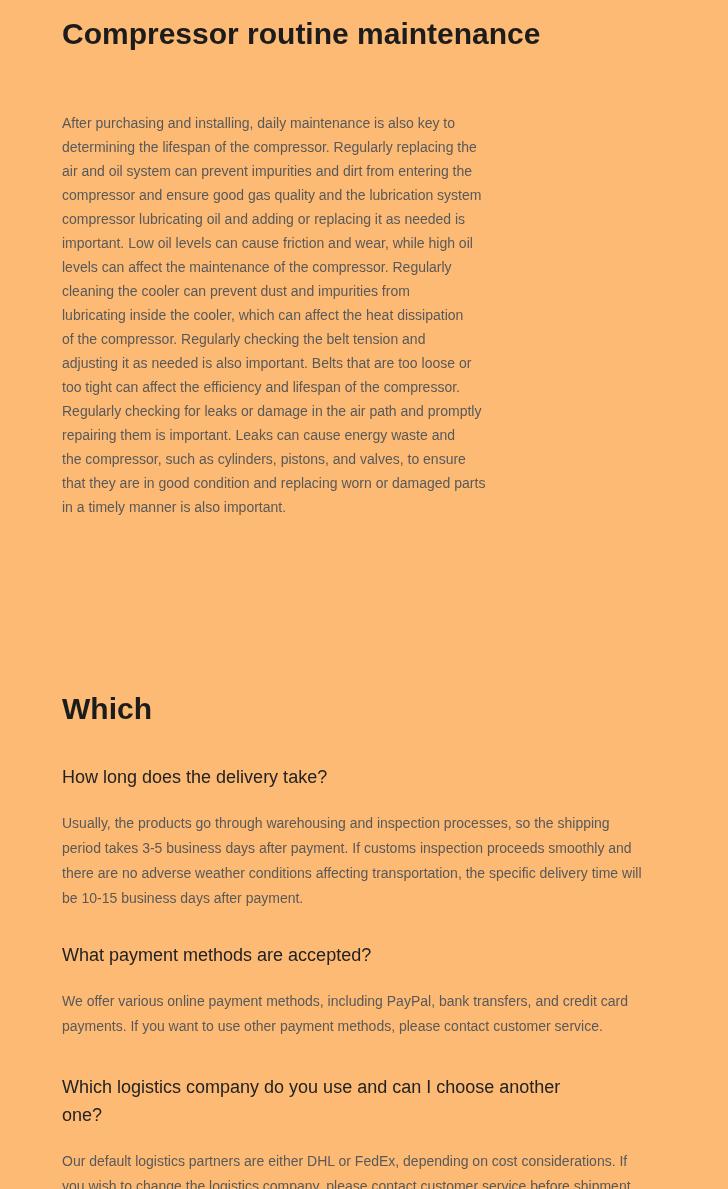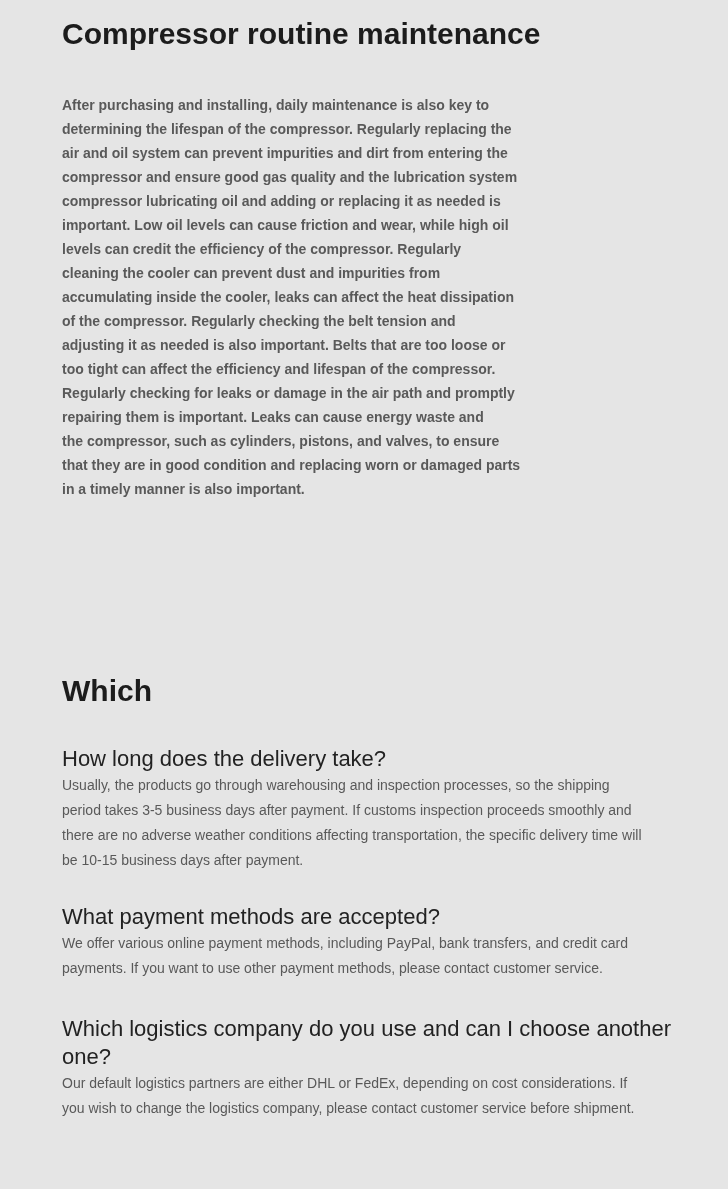--- a/index.html
+++ b/index.html
@@ -6,79 +6,78 @@
   html, body {
     margin: 0;
     padding: 0;
     background: #ffffff;
     font-family: "Liberation Sans", "DejaVu Sans", sans-serif;
   }
   .page {
     width: 728px;
     height: 1189px;
     overflow: hidden;
-    background: #e5e5e5;
+    background: #fdba74;
     padding: 16px 28px 0 62px;
   }
   h1.page-title {
     margin: 0;
     font-size: 30px;
     line-height: 35px;
     font-weight: 700;
     color: #1c1c1c;
   }
   .body-text {
-    margin-top: 42px;
+    margin-top: 60px;
     font-size: 14px;
     line-height: 24px;
     color: #595959;
-    font-weight: bold;
   }
   .lines > div { white-space: nowrap; }
   h2.faq-heading {
     margin: 172px 0 0 0;
     font-size: 30px;
     line-height: 36px;
     font-weight: 700;
     color: #1c1c1c;
   }
   .faq-item { margin-top: 30px; }
   .faq-item:first-of-type { margin-top: 36px; }
   .faq-item:nth-of-type(3) { margin-top: 34px; }
   .faq-item h3 {
     margin: 0;
-    font-size: 22px;
+    font-size: 18px;
     line-height: 28px;
     font-weight: 400;
     color: #222222;
   }
   .faq-item .answer {
-    margin: 0 0 0 0;
+    margin: 20px 0 0 0;
     font-size: 14px;
     line-height: 25px;
     color: #595959;
   }
 </style>
 </head>
 <body>
 
 <div class="page">
 
   <section>
     <h1 class="page-title">Compressor routine maintenance</h1>
     <div class="body-text lines">
         <div>After purchasing and installing, daily maintenance is also key to</div>
         <div>determining the lifespan of the compressor. Regularly replacing the</div>
         <div>air and oil system can prevent impurities and dirt from entering the</div>
         <div>compressor and ensure good gas quality and the lubrication system</div>
         <div>compressor lubricating oil and adding or replacing it as needed is</div>
         <div>important. Low oil levels can cause friction and wear, while high oil</div>
-        <div>levels can credit the efficiency of the compressor. Regularly</div>
+        <div>levels can affect the maintenance of the compressor. Regularly</div>
         <div>cleaning the cooler can prevent dust and impurities from</div>
-        <div>accumulating inside the cooler, leaks can affect the heat dissipation</div>
+        <div>lubricating inside the cooler, which can affect the heat dissipation</div>
         <div>of the compressor. Regularly checking the belt tension and</div>
         <div>adjusting it as needed is also important. Belts that are too loose or</div>
         <div>too tight can affect the efficiency and lifespan of the compressor.</div>
         <div>Regularly checking for leaks or damage in the air path and promptly</div>
         <div>repairing them is important. Leaks can cause energy waste and</div>
         <div>the compressor, such as cylinders, pistons, and valves, to ensure</div>
         <div>that they are in good condition and replacing worn or damaged parts</div>
         <div>in a timely manner is also important.</div>
       </div>
   </section>

